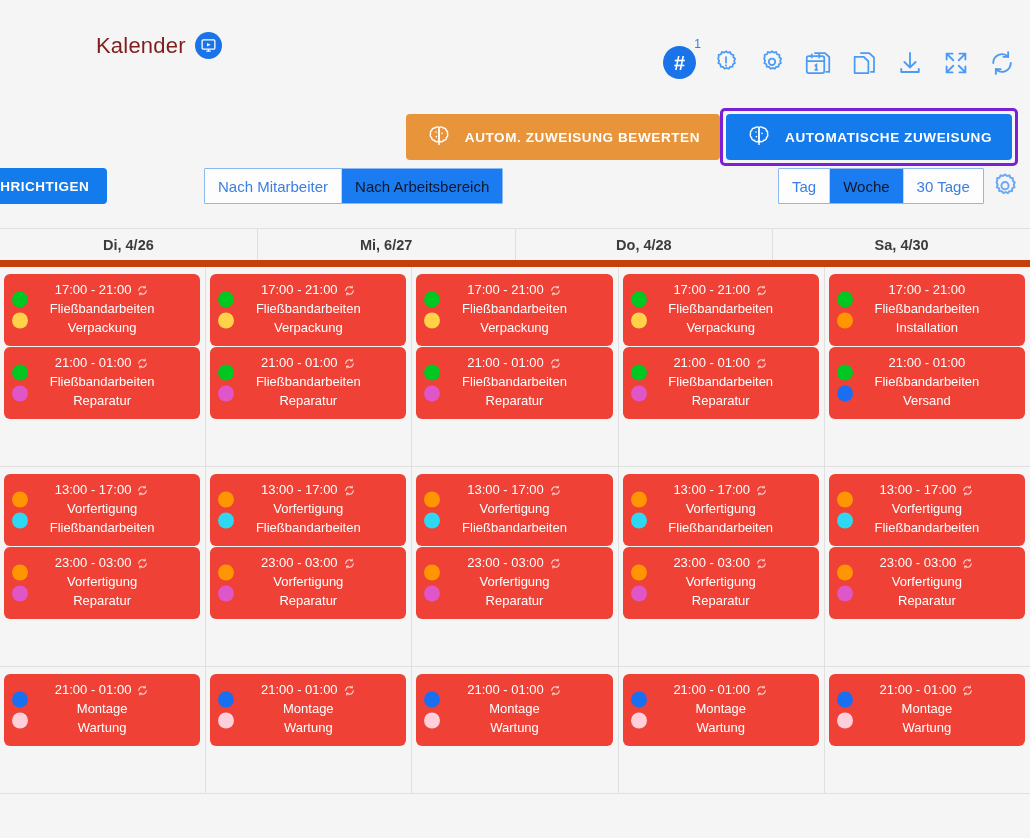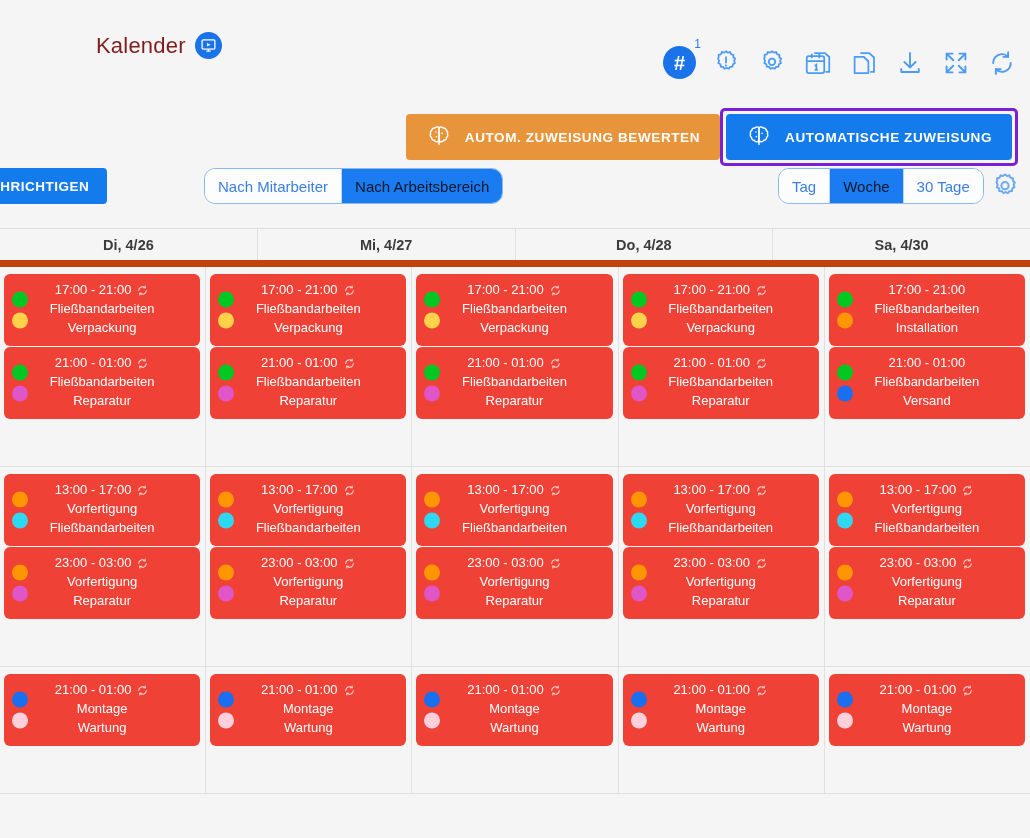--- a/index.html
+++ b/index.html
@@ -72,21 +72,21 @@
   }
   .btn-notify {
     position: absolute; left: -58px; top: 0;
     height: 36px; padding: 0 18px; border-radius: 4px;
     background: #137bec; color: #fff; font-size: 13.5px; font-weight: 700;
     letter-spacing: .5px; display: flex; align-items: center; cursor: pointer;
     border: none; white-space: nowrap;
   }
   .segmented {
     position: absolute; top: 0; display: flex; height: 36px;
-    border: 1px solid #8cb8f0; border-radius: 11px; overflow: hidden;
+    border: 1px solid #8cb8f0; border-radius: 1px; overflow: hidden;
     background: #fff;
   }
   .seg {
     display: flex; align-items: center; padding: 0 13px;
     font-size: 15px; color: #3b7fe0; background: #fdfdfd; cursor: pointer;
     border-right: 1px solid #bcd6f5; white-space: nowrap;
   }
   .seg:last-child { border-right: none; }
   .seg.active { background: #1a7cf0; color: #0f172a; }
   #seg-group-1 { left: 204px; }
@@ -278,21 +278,21 @@
       <svg width="32" height="32" viewBox="0 0 24 24" fill="none" stroke="#6ba8f7" stroke-width="1.5">
         <path d="M12 2.6l1.5 1.1 1.8-.4.8 1.7 1.8.5.0 1.9 1.4 1.2-.8 1.7.6 1.8-1.6 1-.3 1.9-1.9.1-1.1 1.5-1.7-.7-1.7.7-1.1-1.5-1.9-.1-.3-1.9-1.6-1 .6-1.8-.8-1.7L6.1 7.4l0-1.9 1.8-.5.8-1.7 1.8.4z"></path>
         <circle cx="12" cy="11" r="2.7"></circle>
       </svg>
     </div>
   </div>
 
   <div class="calendar">
     <div class="cal-head" id="cal-head">
         <div class="cell">Di, 4/26</div>
-        <div class="cell">Mi, 4/27</div>
+        <div class="cell">Mi, 6/27</div>
         <div class="cell">Do, 4/28</div>
         <div class="cell">Sa, 4/30</div>
       </div>
     <div id="cal-body">
         <div class="band">
           <div class="col">
             <div class="event" style="background: rgb(239, 65, 53);">
               <div class="ev-dots">
                 <span class="dot" style="background: rgb(0, 199, 33);"></span>
                 <span class="dot" style="background: rgb(255, 210, 74);"></span>

